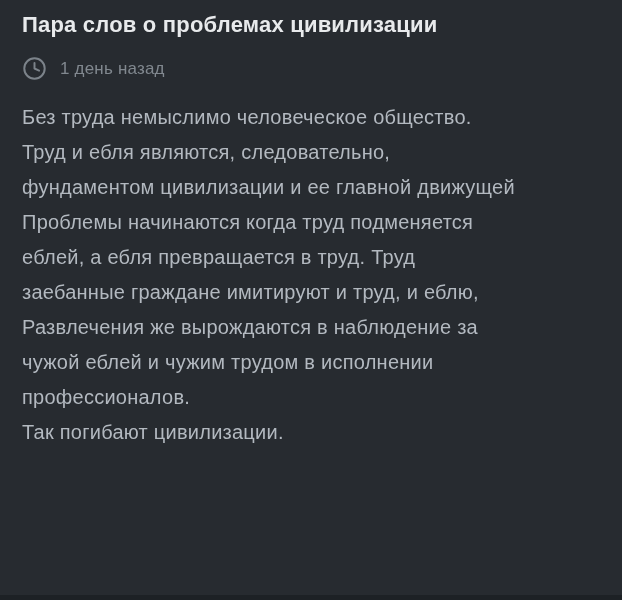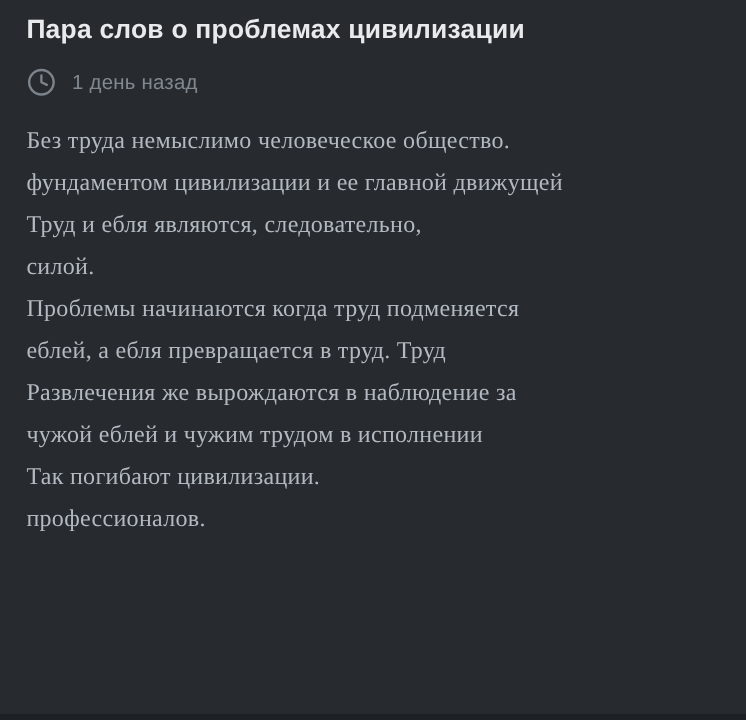--- a/index.html
+++ b/index.html
@@ -52,21 +52,20 @@
   }
   .content {
     margin-top: 18px;
     color: #b3b9c0;
     font-size: 20px;
     letter-spacing: 0.25px;
   }
   .content .body-line {
     line-height: 35px;
     white-space: nowrap;
-    font-family: Liberation Serif, serif;
   }
   .bottom-divider {
     position: absolute;
     left: 0;
     bottom: 0;
     width: 622px;
     height: 5px;
     background: #1d2125;
   }
 </style>
@@ -85,26 +84,26 @@
         <path d="M12 6.6 V 12 L 16.4 14.1"></path>
       </svg>
       <span>1 день назад</span>
     </span>
 
 
   </div>
 
   <div class="content">
       <div class="body-line">Без труда немыслимо человеческое общество.</div>
+      <div class="body-line">Труд и ебля являются, следовательно,</div>
       <div class="body-line">фундаментом цивилизации и ее главной движущей</div>
-      <div class="body-line">Труд и ебля являются, следовательно,</div>
-      <div class="body-line">силой.</div>
       <div class="body-line">Проблемы начинаются когда труд подменяется</div>
       <div class="body-line">еблей, а ебля превращается в труд. Труд</div>
+      <div class="body-line">заебанные граждане имитируют и труд, и еблю,</div>
       <div class="body-line">Развлечения же вырождаются в наблюдение за</div>
       <div class="body-line">чужой еблей и чужим трудом в исполнении</div>
+      <div class="body-line">профессионалов.</div>
       <div class="body-line">Так погибают цивилизации.</div>
-      <div class="body-line">профессионалов.</div>
     </div>
 
   <div class="bottom-divider"></div>
 
 </div>
 
 </body></html>

